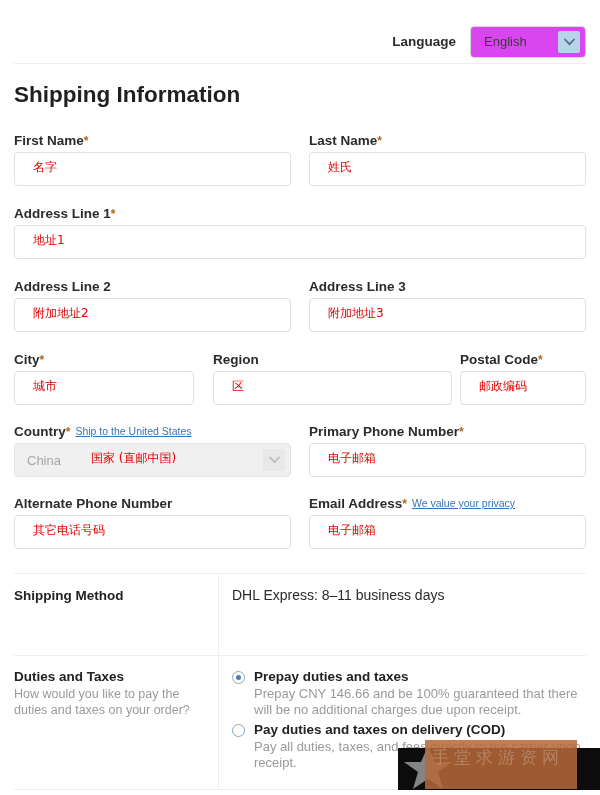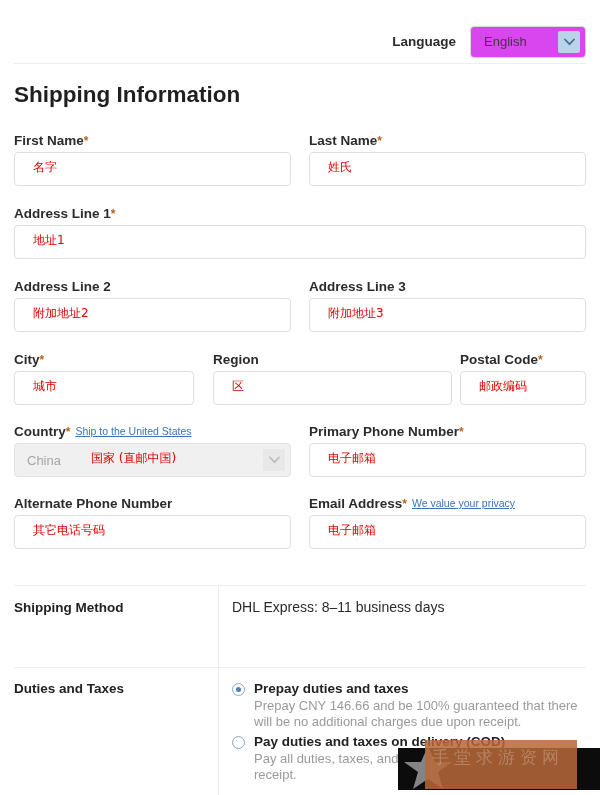--- a/index.html
+++ b/index.html
@@ -77,21 +77,21 @@
     white-space: nowrap;
     margin-left: 8px;
   }
   .sel-val {
     position: absolute; left: 12px; top: 9px;
     font-size: 13px; color: #a6a6a6;
   }
   .sel-arrow.dis { background: #e8e8e8; }
 
   
-  .opt-row { position: absolute; left: 14px; width: 572px; margin-top: 12px; }
+  .opt-row { position: absolute; left: 14px; width: 572px; }
   .opt-row .divider-top {
     position: absolute; left: 0; top: 0; width: 572px; height: 1px;
     background: #eceef0;
   }
   .opt-vline {
     position: absolute; top: 0; left: 204px; width: 1px;
     background: #eceef0;
   }
   .opt-label {
     position: absolute; left: 0; width: 190px;
@@ -270,20 +270,21 @@
     <div class="opt-label" style="top:15px;">Shipping Method</div>
     <div class="opt-body" style="top:14px;">
       <div class="ship-val">DHL Express: 8–11 business days</div>
     </div>
   </div>
 
   <div class="opt-row" style="top:655px; height:134px;">
     <div class="divider-top"></div>
     <div class="opt-vline" style="height:134px;"></div>
     <div class="opt-label" style="top:14px;">Duties and Taxes</div>
+    <div class="opt-desc" style="top:32px;">How would you like to pay the duties and taxes on your order?</div>
 
     <div class="opt-body" style="top:14px;">
       <div class="radio-item" style="height:53px;">
         <span class="radio-dot on"></span>
         <span class="radio-title">Prepay duties and taxes</span>
         <span class="radio-desc">Prepay CNY 146.66 and be 100% guaranteed that there will be no additional charges due upon receipt.</span>
       </div>
       <div class="radio-item" style="height:53px;">
         <span class="radio-dot"></span>
         <span class="radio-title">Pay duties and taxes on delivery (COD)</span>

